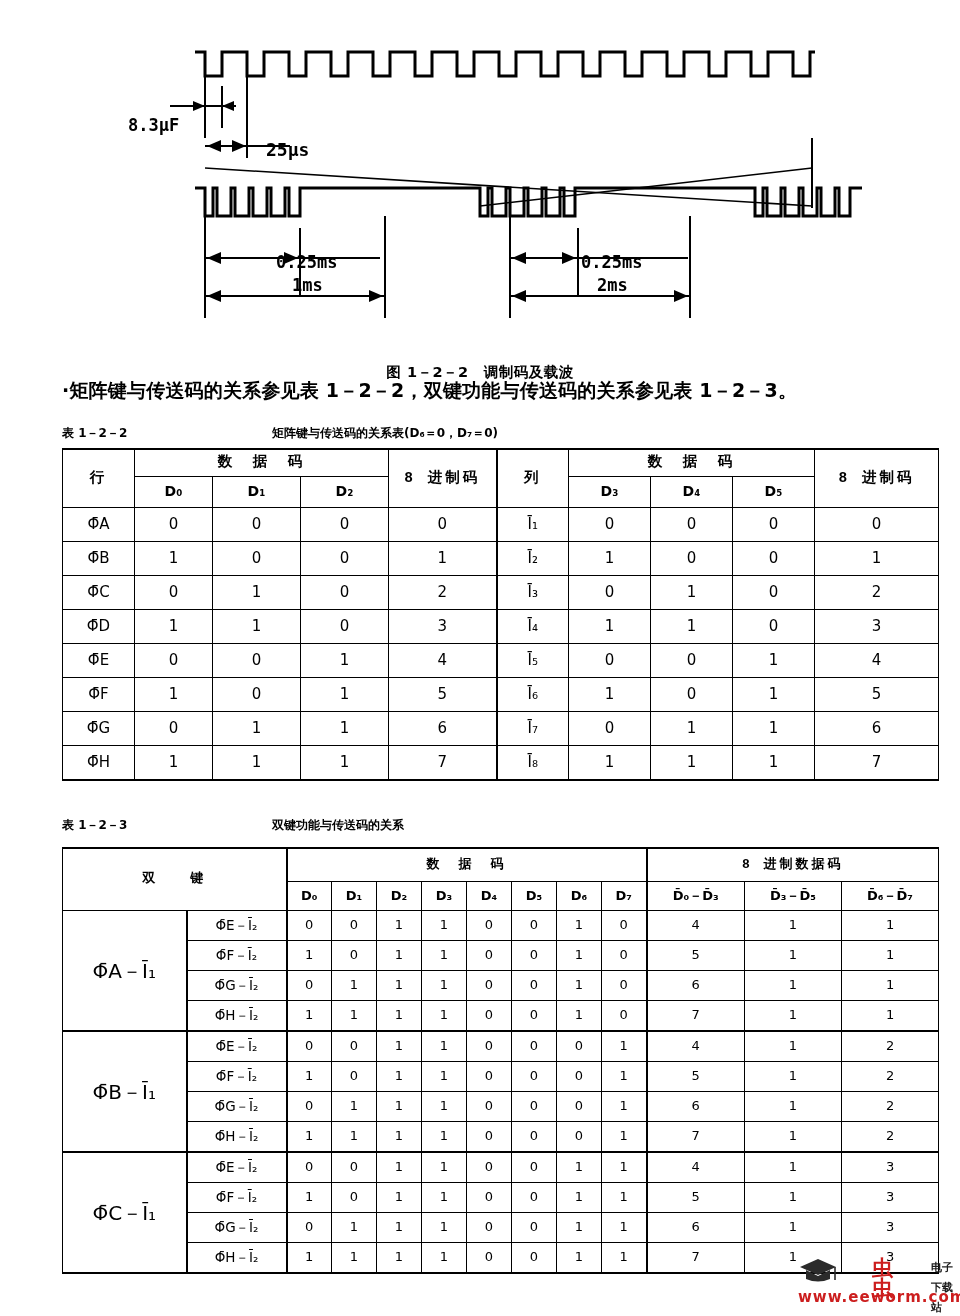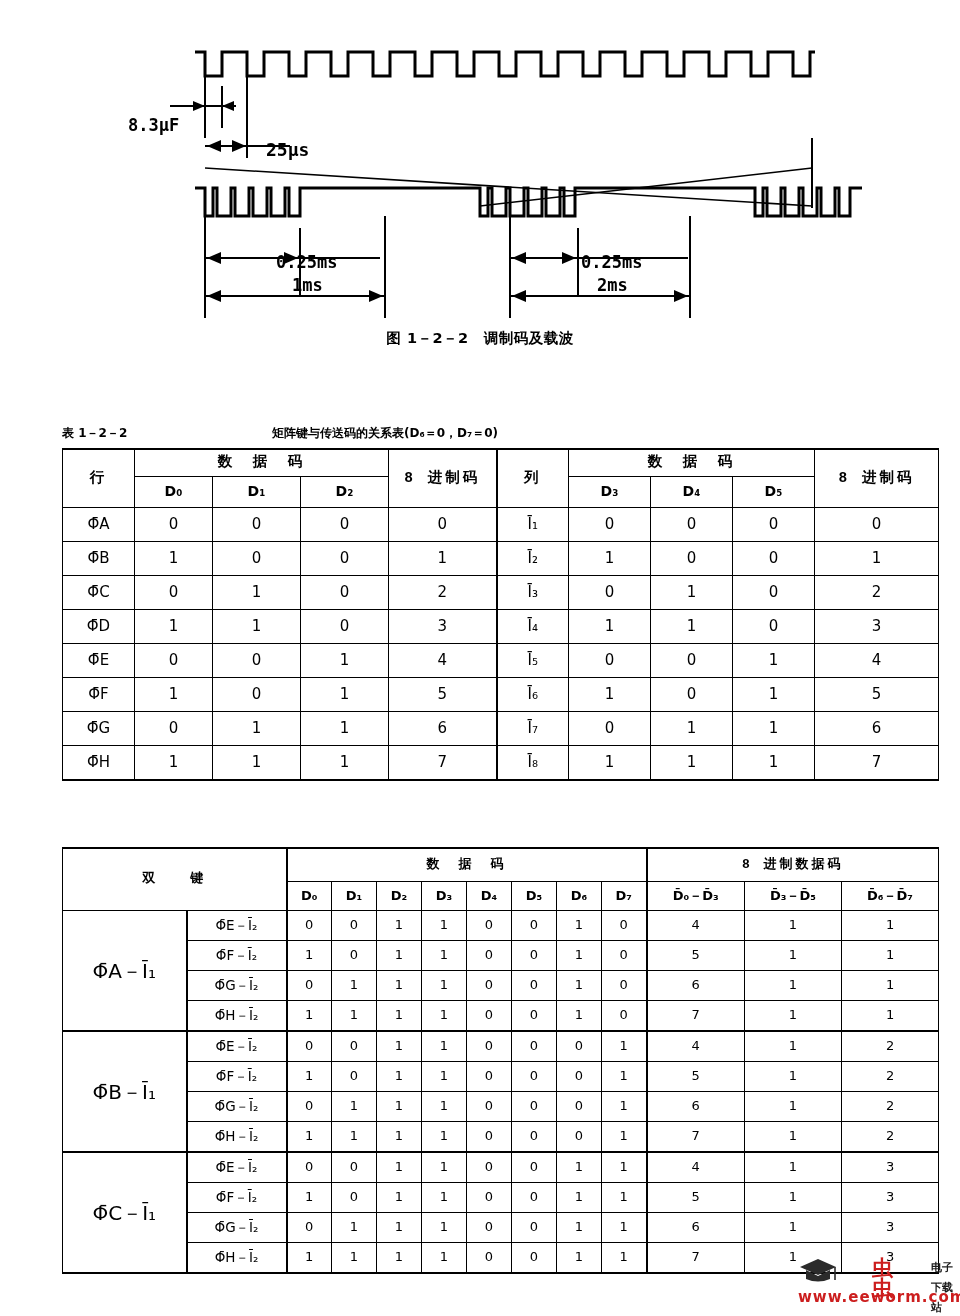--- a/index.html
+++ b/index.html
@@ -31,21 +31,21 @@
     top: 28px;
     width: 960px;
     height: 300px;
   }
   .figure-wrap svg { display: block; }
 
   
   .fig-caption {
     position: absolute;
     left: 0;
-    top: 329px;
+    top: 363px;
     width: 960px;
     text-align: center;
     font-size: 14.5px;
     font-weight: bold;
     letter-spacing: 0.5px;
   }
 
   
   .body-para {
     position: absolute;
@@ -281,20 +281,21 @@
         <line x1="510" y1="268" x2="690" y2="268"></line>
       </g>
       <polygon points="512,268 526,262 526,274" fill="#000"></polygon>
       <polygon points="688,268 674,262 674,274" fill="#000"></polygon>
       <text x="597" y="263" font-family="DejaVu Sans Mono, Liberation Mono, monospace" font-size="17" font-weight="bold" fill="#000">2ms</text>
     </svg>
   </div>
 
   <div class="fig-caption">图 1－2－2　调制码及载波</div>
 
+  <div class="body-para">·矩阵键与传送码的关系参见表 1－2－2，双键功能与传送码的关系参见表 1－2－3。</div>
 
   <div class="tbl-caption" id="cap-1">
     <span class="tbl-no">表 1－2－2</span><span class="tbl-title">矩阵键与传送码的关系表(D₆＝0，D₇＝0)</span>
   </div>
 
   <table class="doc-table" id="table-1">
     <colgroup>
       <col style="width:72px">
         <col style="width:78px">
         <col style="width:88px">
@@ -418,20 +419,23 @@
           <td class="num thick-left">Ī₈</td>
           <td class="num">1</td>
           <td class="num">1</td>
           <td class="num">1</td>
           <td class="num">7</td>
         </tr>
       </tbody>
   </table>
 
 
+  <div class="tbl-caption" id="cap-2">
+    <span class="tbl-no">表 1－2－3</span><span class="tbl-title">双键功能与传送码的关系</span>
+  </div>
 
   <table class="doc-table" id="table-2">
     <colgroup>
       <col style="width:124px">
         <col style="width:100px">
       <col style="width:45px">
         <col style="width:45px">
         <col style="width:45px">
         <col style="width:45px">
       <col style="width:45px">

